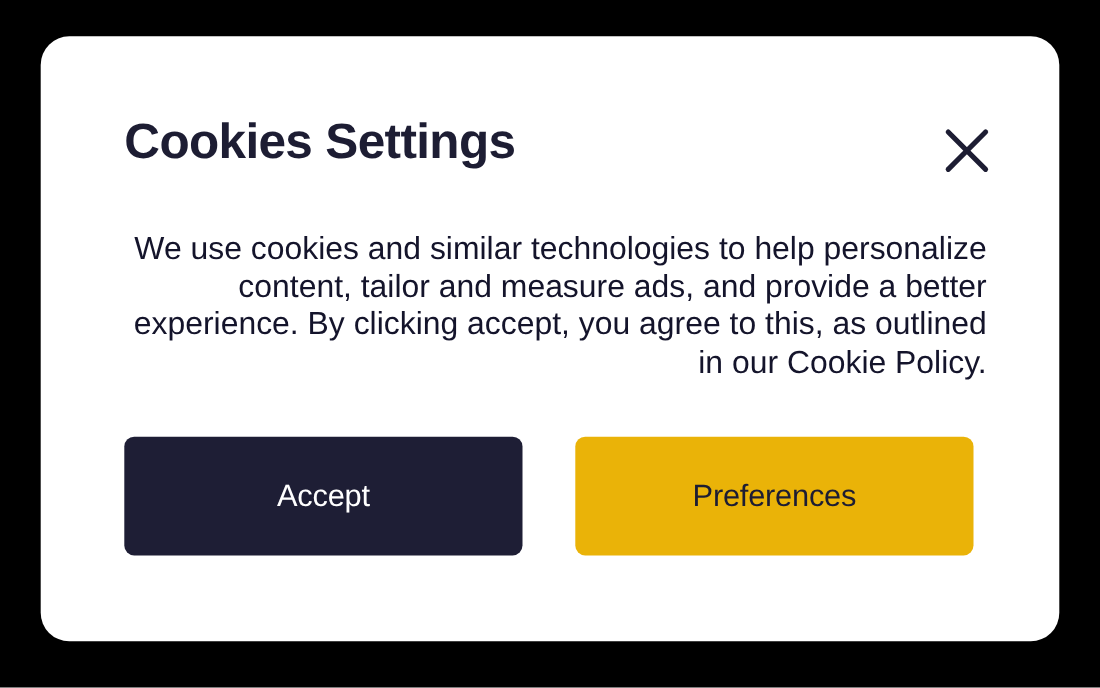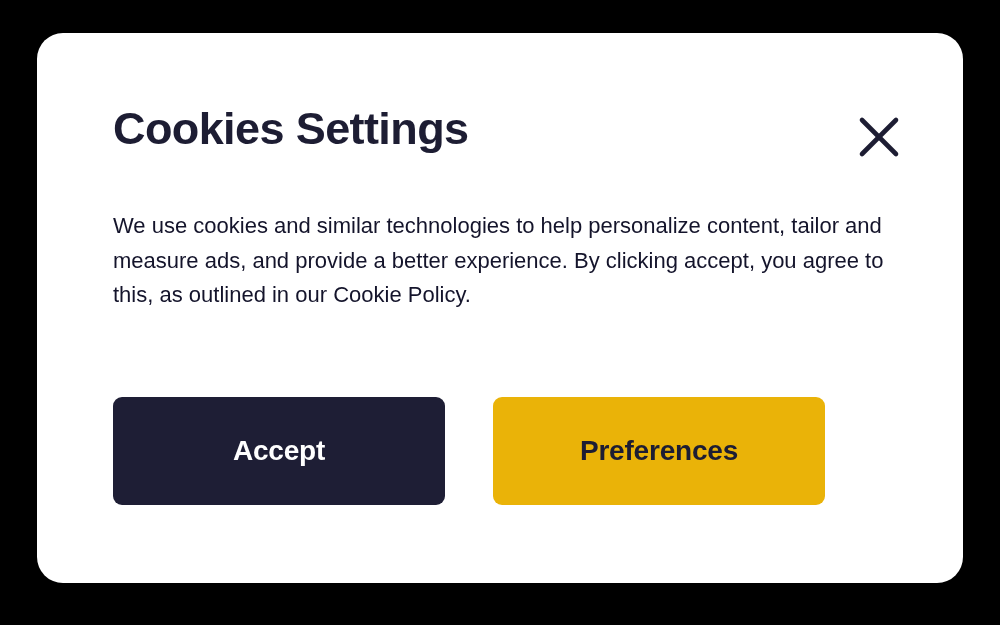--- a/index.html
+++ b/index.html
@@ -64,44 +64,44 @@
   #close-button svg {
     display: block;
   }
 
   #dialog-body-text {
     position: absolute;
     left: 76px;
     top: 176px;
     width: 784px;
     margin: 0;
-    font-size: 22px;
+    font-size: 29px;
     line-height: 34.5px;
     color: #14142b;
-    text-align: left;
+    text-align: right;
   }
 
   #dialog-actions {
     position: absolute;
     left: 76px;
     top: 364px;
     width: 772px;
     display: flex;
     flex-direction: row;
     gap: 48px;
   }
 
   .dialog-button {
-    width: 332px;
+    width: 362px;
     height: 108px;
     border: none;
     border-radius: 9px;
     font-family: "Liberation Sans", sans-serif;
     font-size: 28px;
-    font-weight: bold;
+    font-weight: normal;
     letter-spacing: -0.2px;
     cursor: pointer;
     display: flex;
     align-items: center;
     justify-content: center;
     padding: 0;
   }
 
   #accept-button {
     background: #1e1e35;

